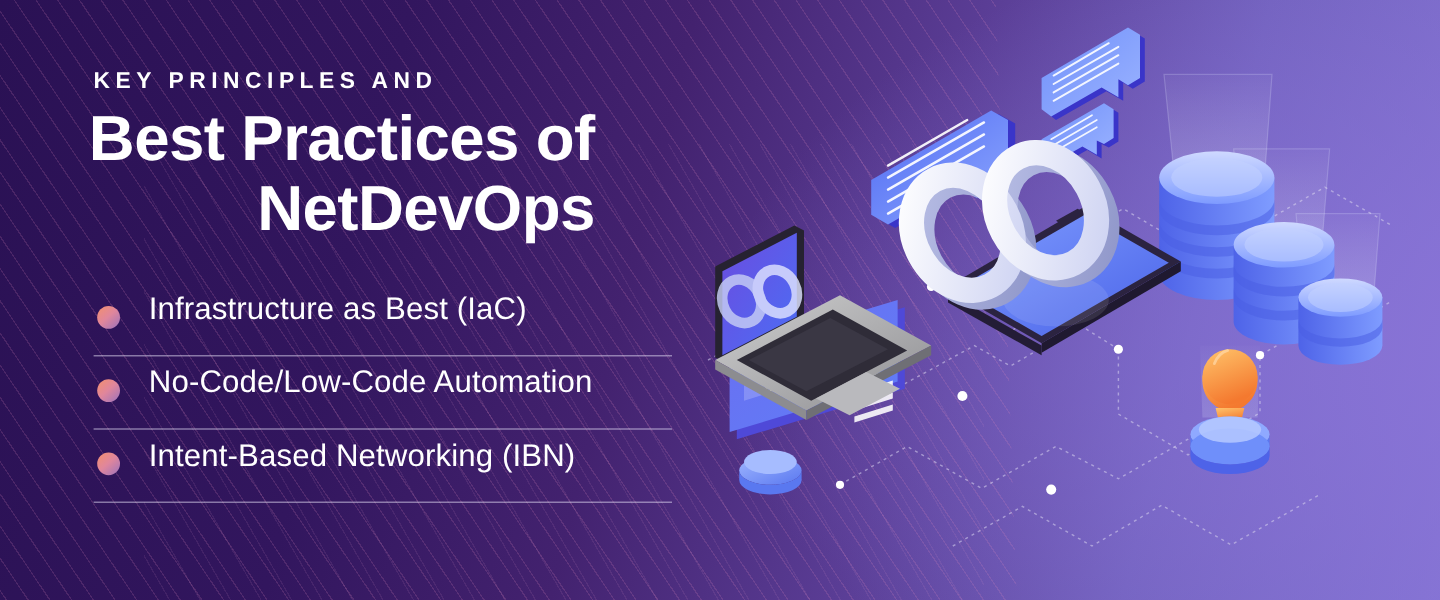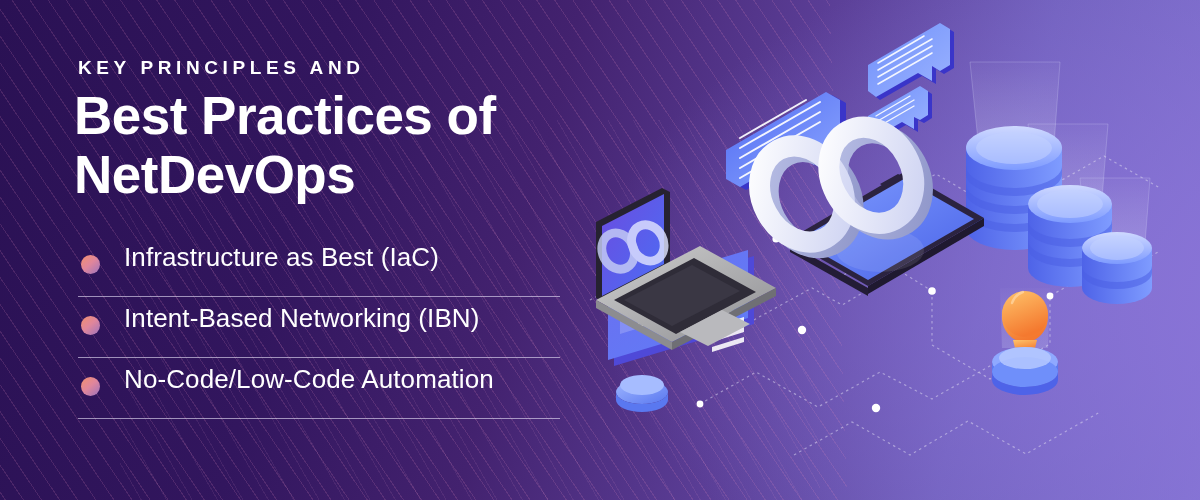--- a/index.html
+++ b/index.html
@@ -43,20 +43,21 @@
   .eyebrow{
     position:absolute; top:57px; left:0;
     font-size:19px; font-weight:bold; color:#ffffff;
     letter-spacing:4.6px;
   }
   .headline{
     position:absolute; top:86px; left:-4px;
     font-size:53px; font-weight:bold; color:#ffffff;
     line-height:1.12; letter-spacing:-0.5px;
     white-space:pre-line;
+    text-align:right;
   }
 
   .bullets{ position:absolute; top:236px; left:0; width:482px; }
   .bullet-row{ position:relative; height:61px; }
   .dot{
     position:absolute; left:3px; top:19px;
     width:19px; height:19px; border-radius:50%;
     background:linear-gradient(138deg, #f3906d 0%, #e0869c 48%, #9b72bd 100%);
   }
   .btext{
@@ -86,26 +87,26 @@
 NetDevOps</div>
 
     <div class="bullets">
       <div class="bullet-row">
         <span class="dot"></span>
         <span class="btext">Infrastructure as Best (IaC)</span>
         <span class="sep"></span>
       </div>
       <div class="bullet-row">
         <span class="dot"></span>
-        <span class="btext">Intent-Based Networking (IBN)</span>
+        <span class="btext">No-Code/Low-Code Automation</span>
         <span class="sep"></span>
       </div>
       <div class="bullet-row">
         <span class="dot"></span>
-        <span class="btext">No-Code/Low-Code Automation</span>
+        <span class="btext">Intent-Based Networking (IBN)</span>
         <span class="sep"></span>
       </div>
     </div>
   </div>
 
   <div class="art">
     <svg width="620" height="500" viewBox="0 0 620 500" xmlns="http://www.w3.org/2000/svg">
       <defs>
         <linearGradient id="gBubble" x1="0" y1="0" x2="1" y2="1">
           <stop offset="0" stop-color="#4f6af2"></stop>

